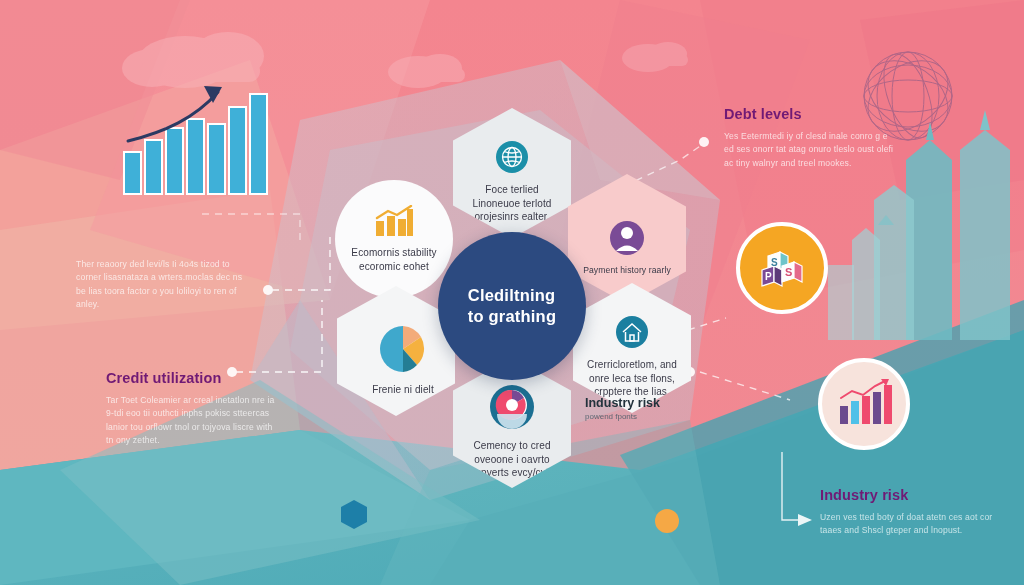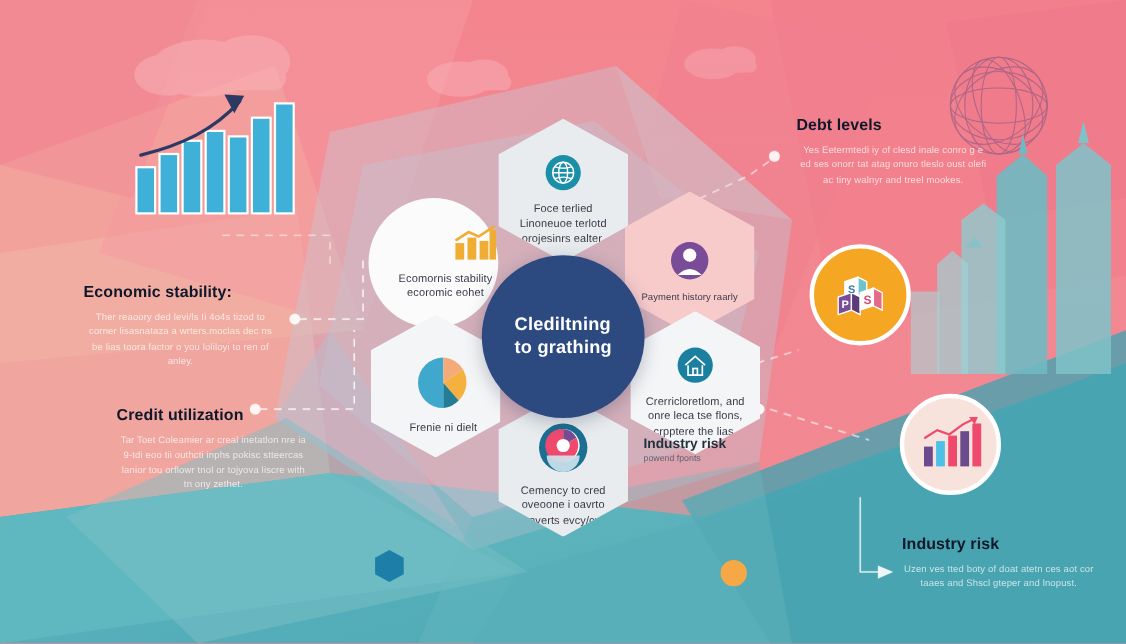--- a/index.html
+++ b/index.html
@@ -16,35 +16,35 @@
 
   
   .anno { position: absolute; }
   .anno .anno-title {
     font-size: 14.5px; font-weight: bold; color: #2c2c3a;
     letter-spacing: .1px; margin-bottom: 8px; white-space: nowrap;
   }
   .anno .anno-body {
     font-size: 8.6px; line-height: 1.55; color: #ffffff;
     opacity: .72; max-width: 176px;
-    filter: blur(.45px); letter-spacing: .15px; text-align: center;
-  }
-  .anno.dark .anno-title { color: #0f172a; }
+    filter: blur(.45px); letter-spacing: .15px;
+  }
+  .anno.dark .anno-title { color: #701a75; }
   .anno.onteal .anno-body { color: #eaf7f8; opacity: .78; }
 
   
   .cluster { position: absolute; left: 325px; top: 108px; width: 375px; height: 380px; }
   .node { position: absolute; display: flex; flex-direction: column;
           align-items: center; justify-content: center; text-align: center; }
   .hex {
     width: 118px; height: 130px;
     clip-path: polygon(50% 0%, 100% 25%, 100% 75%, 50% 100%, 0% 75%, 0% 25%);
     padding-top: 18px;
   }
-  .circ { width: 118px; height: 118px; border-radius: 50%; align-items: flex-end; }
+  .circ { width: 118px; height: 118px; border-radius: 50%; }
   .node .ico { margin-bottom: 5px; }
   .node .lbl {
     font-size: 10px; line-height: 1.35; color: #3a3a48;
     max-width: 96px; filter: blur(.35px); letter-spacing: .1px;
   }
   .node .lbl.strong { font-size: 8.6px; filter: blur(.2px); }
 
   .center-circle {
     position: absolute; left: 113px; top: 124px;
     width: 148px; height: 148px; border-radius: 50%;
@@ -316,21 +316,20 @@
         <rect x="27" y="20" width="8" height="28" fill="#ef4a6e"></rect>
         <rect x="38" y="16" width="8" height="32" fill="#6b4a8e"></rect>
         <rect x="49" y="9" width="8" height="39" fill="#ef4a6e"></rect>
         <path d="M6 22 L17 15 L28 19 L40 10 L52 4" stroke="#ef4a6e" stroke-width="2" fill="none" stroke-linecap="round"></path>
         <path d="M46 3 L54 3 L51 10 Z" fill="#ef4a6e"></path>
       </svg>
     </span>
   </div>
 
   <div class="anno dark" style="left:76px; top:258px;">
-    <div class="anno-title">Economic stability:</div>
     <div class="anno-body">Ther reaoory ded levi/ls Ii 4o4s tizod to corner lisasnataza a wrters.moclas dec ns be lias toora factor o you loliloyi to ren of anley.</div>
   </div>
 
   <div class="anno dark" style="left:106px; top:370px;">
     <div class="anno-title">Credit utilization</div>
     <div class="anno-body">Tar Toet Coleamier ar creal inetatlon nre ia 9-tdi eoo tii outhcti inphs pokisc stteercas lanior tou orflowr tnol or tojyova liscre with tn ony zethet.</div>
   </div>
 
   <div class="anno dark" style="left:724px; top:106px;">
     <div class="anno-title">Debt levels</div>

